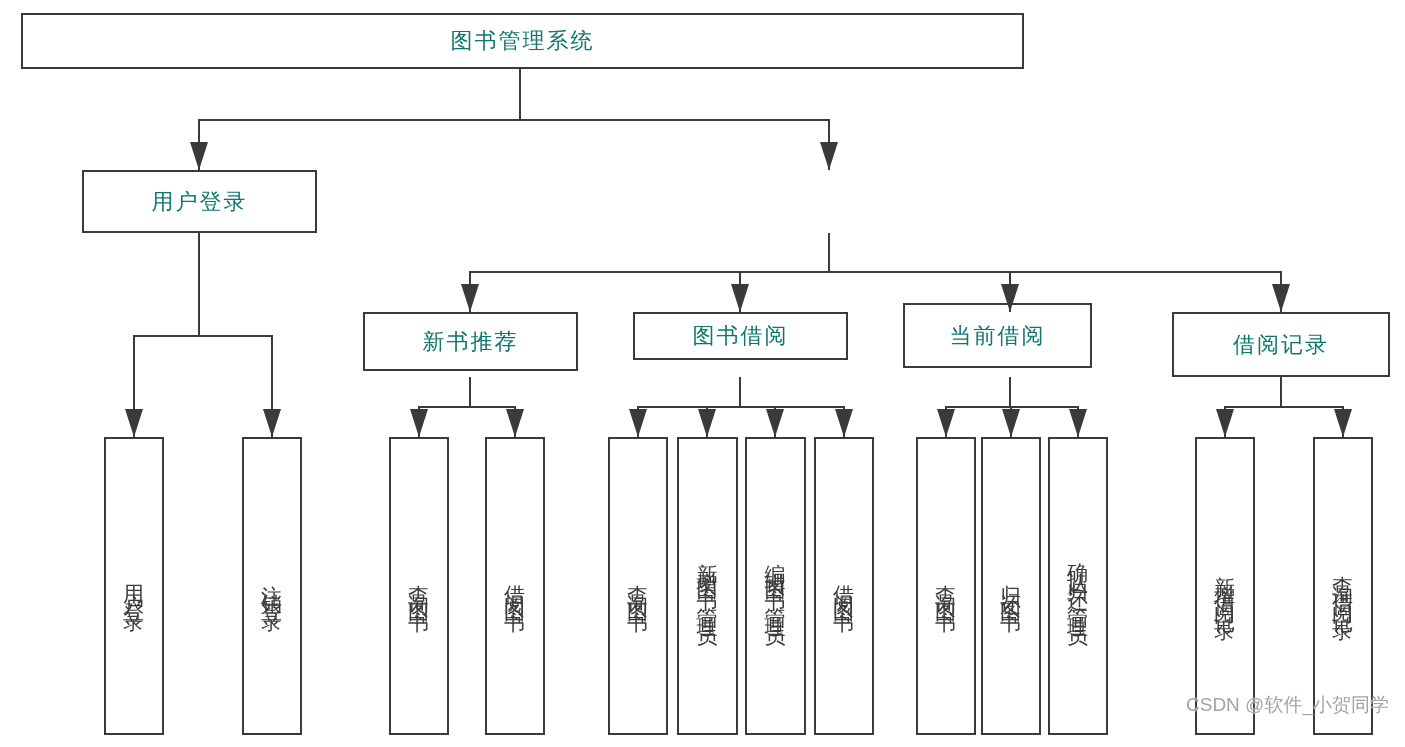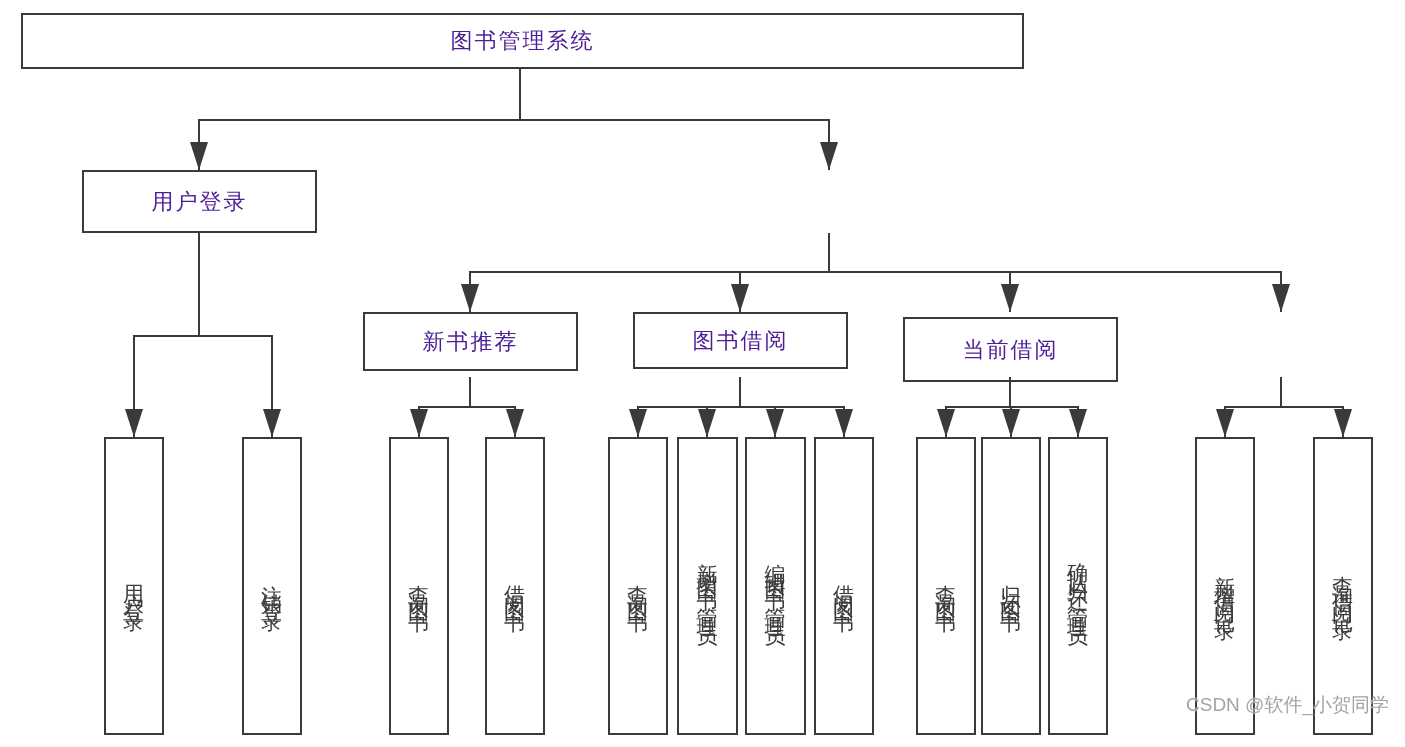--- a/index.html
+++ b/index.html
@@ -19,21 +19,21 @@
   .node{
     position:absolute;
     box-sizing:border-box;
     border:2px solid var(--line);
     background:var(--background);
     display:flex;align-items:center;justify-content:center;
   }
   .hlabel{
     font-size:22px;
     letter-spacing:2px;
-    color:#4c1d95;
+    color:#0f766e;
     white-space:nowrap;
   }
   .leaf{
     position:absolute;
     box-sizing:border-box;
     border:2px solid var(--line);
     background:var(--background);
     top:437px;height:298px;width:60px;
     display:flex;align-items:center;justify-content:center;
   }
@@ -74,28 +74,31 @@
 
   <div class="node" style="left:82px;top:170px;width:235px;height:63px;">
     <span class="hlabel">用户登录</span>
   </div>
 
 
   <div class="node" style="left:363px;top:312px;width:215px;height:59px;">
     <span class="hlabel">新书推荐</span>
   </div>
 
-  <div class="node" style="left:633px;top:312px;width:215px;height:57px;">
+  <div class="node" style="left:633px;top:312px;width:215px;height:48px;">
     <span class="hlabel">图书借阅</span>
   </div>
 
-  <div class="node" style="left:903px;top:317px;width:215px;height:65px;">
+  <div class="node" style="left:903px;top:303px;width:189px;height:65px;">
     <span class="hlabel">当前借阅</span>
   </div>
 
+  <div class="node" style="left:1172px;top:312px;width:218px;height:65px;">
+    <span class="hlabel">借阅记录</span>
+  </div>
 
   <div class="leaf" style="left:104px;">
     <span class="vlabel">用户登录</span>
   </div>
   <div class="leaf" style="left:242px;">
     <span class="vlabel">注销登录</span>
   </div>
 
   <div class="leaf" style="left:389px;">
     <span class="vlabel">查询图书</span>

